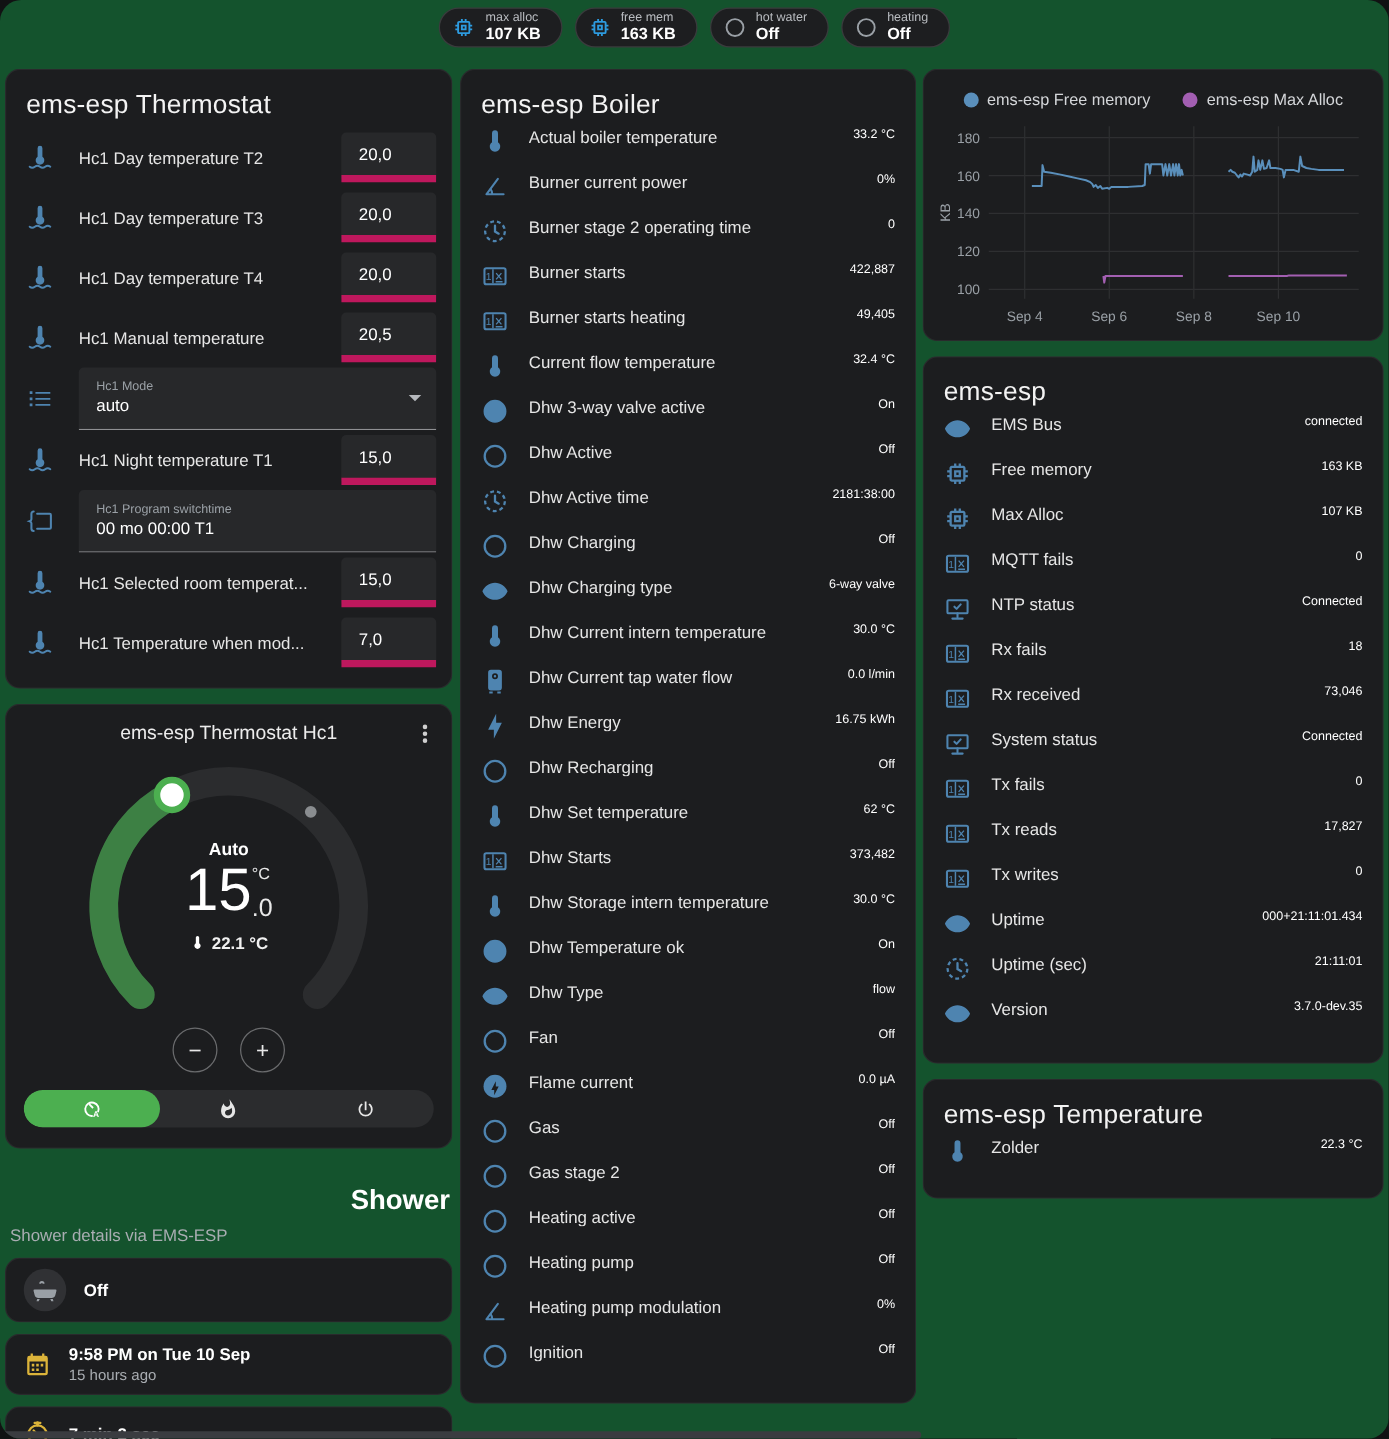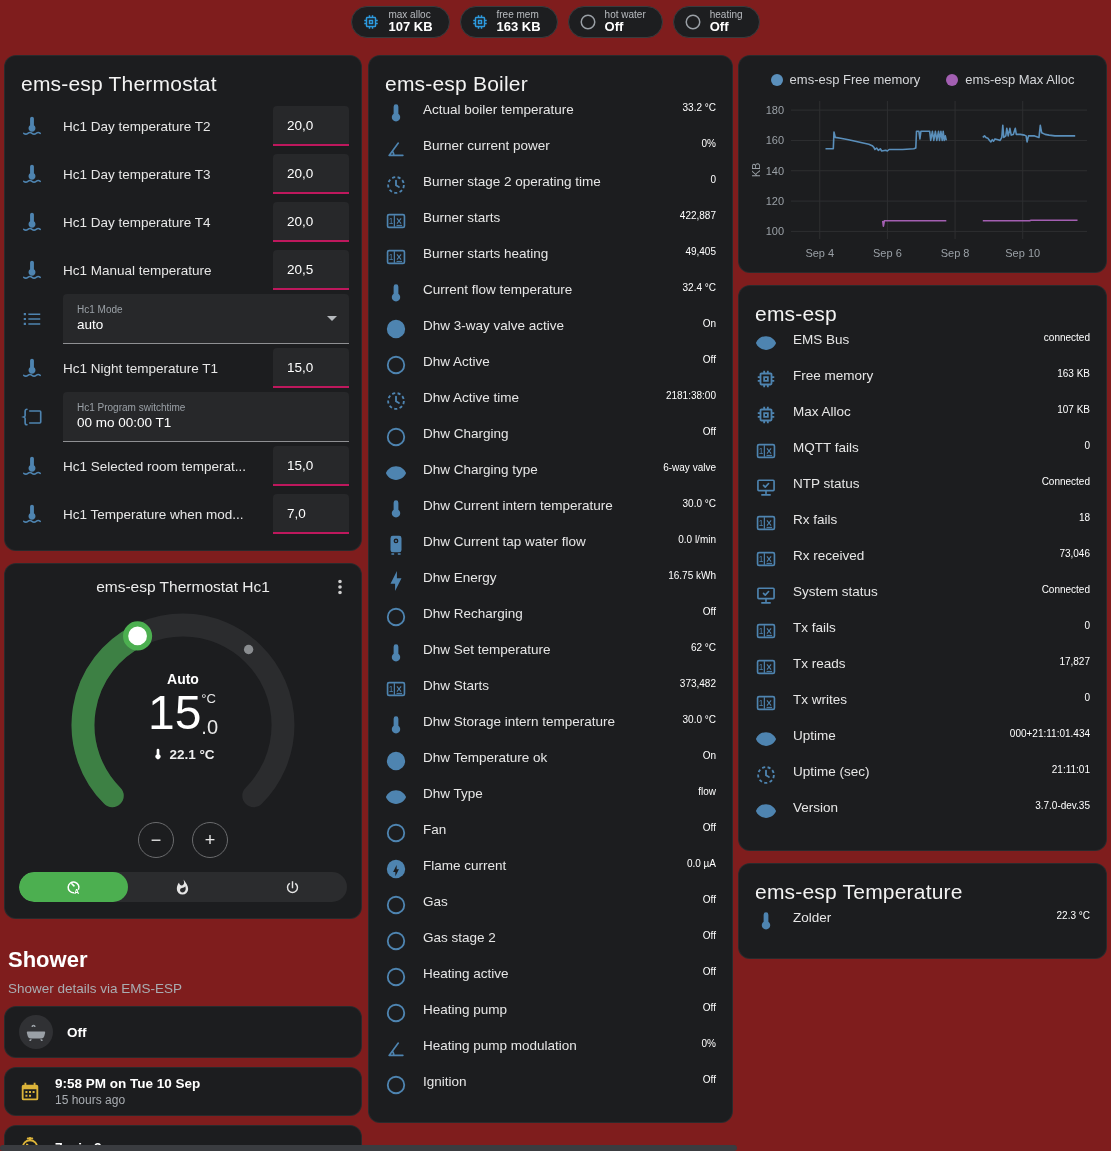--- a/index.html
+++ b/index.html
@@ -1,18 +1,18 @@
 <!DOCTYPE html>
 <html><head>
 <meta charset="utf-8">
 <style>
   * { margin:0; padding:0; box-sizing:border-box; }
   html,body { background:#111213; }
   body { font-family:"Liberation Sans","DejaVu Sans",sans-serif; color:#e8e8e8; }
-  .page { position:relative; width:1111px; height:1151px; background:#7f1d1d; overflow:hidden; }
+  .page { position:relative; width:1111px; height:1151px; background:#14532d; overflow:hidden;border-radius:17px; }
 
   
   .badge-bar { position:absolute; top:6px; left:0; width:100%; display:flex; justify-content:center; gap:10px; }
   .badge { display:flex; align-items:center; gap:8px; height:32px; padding:0 16px 0 10px;
            background:#1d1e20; border:1px solid #3a3b3d; border-radius:16px; cursor:pointer; }
   .badge .icon { width:18px; height:18px; }
   .badge .b-col { display:flex; flex-direction:column; line-height:1.05; }
   .badge .b-label { font-size:10px; color:#b9bcc0; }
   .badge .b-value { font-size:13px; font-weight:bold; color:#fff; }
   .icon svg { width:100%; height:100%; display:block; }
@@ -35,21 +35,21 @@
   .entity-row { display:flex; align-items:flex-start; height:36px; padding:0 16px; cursor:pointer; }
   .entity-row .icon { width:22px; height:22px; flex:0 0 22px; margin-right:16px; }
   .entity-row .e-label { flex:1; font-size:13.5px; color:#e6e6e6; white-space:nowrap; overflow:hidden; }
   .entity-row .e-value { font-size:10px; color:#fff; white-space:nowrap; margin-left:8px; }
   .rows-pad { padding-bottom:12px; }
 
   
   .t-row { display:flex; align-items:center; min-height:48px; padding:0 12px 0 16px; }
   .t-row .icon { width:22px; height:22px; flex:0 0 22px; margin-right:20px; }
   .t-row .e-label { flex:1; font-size:13.5px; color:#e6e6e6; white-space:nowrap; overflow:hidden; }
-  .num-box { width:76px; height:40px; background:#27282a; border-bottom:2px solid #be185d;
+  .num-box { width:76px; height:40px; background:#27282a; border-bottom:6px solid #be185d;
              border-radius:4px 4px 0 0; display:flex; align-items:center; padding-left:14px;
              font-size:13.5px; color:#fff; cursor:text; }
   .wide-box { flex:1; height:50px; background:#27282a; border-bottom:1px solid #8f9093;
               border-radius:4px 4px 0 0; display:flex; flex-direction:column; justify-content:center;
               padding:4px 28px 4px 14px; position:relative; cursor:pointer; }
   .wide-box .f-label { font-size:10px; color:#9aa0a6; line-height:1.2; }
   .wide-box .f-value { font-size:13.5px; color:#fff; line-height:1.3; }
   .caret { position:absolute; right:12px; top:22px; width:0; height:0;
            border-left:5px solid transparent; border-right:5px solid transparent; border-top:5px solid #b6b9bd; }
 
@@ -73,21 +73,21 @@
   .stepper { position:absolute; left:0; bottom:0; width:100%; display:flex; justify-content:center; gap:18px; }
   .step-btn { width:36px; height:36px; border-radius:50%; border:1px solid #6a6b6d; background:transparent;
               color:#e8e8e8; font-size:18px; display:flex; align-items:center; justify-content:center; cursor:pointer; }
   .mode-row { display:flex; height:30px; margin:14px 14px 6px 14px; background:#2b2c2e; border-radius:15px; overflow:hidden; }
   .mode-seg { flex:1; display:flex; align-items:center; justify-content:center; color:#e6e6e6; cursor:pointer; }
   .mode-seg .icon { width:17px; height:17px; }
   .mode-seg.active { background:#4caf50; border-radius:15px; color:#fff; }
 
   
   .shower-head { padding:16px 2px 10px 4px; }
-  .shower-title { font-size:22px; font-weight:bold; color:#fff; }
+  .shower-title { font-size:22px; font-weight:bold; color:#fff;text-align:right; }
   .shower-sub { font-size:13.5px; color:#a9adb2; margin-top:8px; }
   .mini-card { background:#1c1d1f; border:1px solid rgba(255,255,255,.06); border-radius:12px;
                margin-bottom:9px; padding:8px 14px; display:flex; align-items:center; gap:14px; min-height:44px; cursor:pointer; }
   .mini-card .circle { width:34px; height:34px; border-radius:50%; background:#303134; display:flex; align-items:center; justify-content:center; }
   .mini-card .icon { width:22px; height:22px; }
   .mini-main { font-size:13.5px; font-weight:bold; color:#fff; }
   .mini-sub { font-size:12px; color:#a9adb2; margin-top:2px; }
 
   
   .chart-card { padding:10px 10px 16px 10px; height:218px; }

